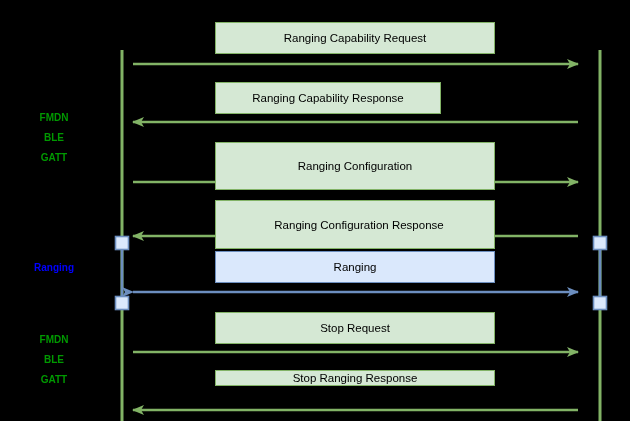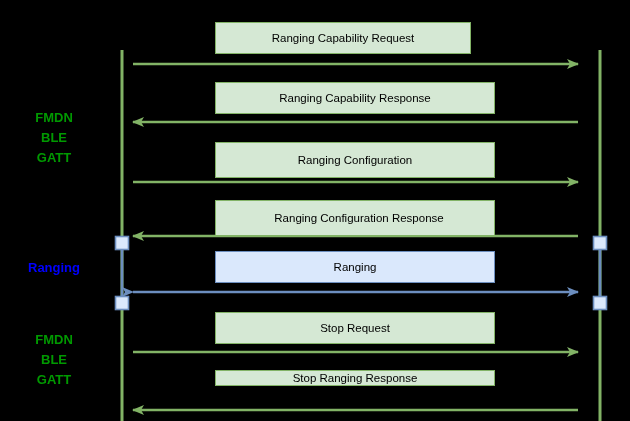--- a/index.html
+++ b/index.html
@@ -18,21 +18,21 @@
   svg.layer {
     position: absolute;
     left: 0;
     top: 0;
     width: 630px;
     height: 421px;
   }
   .phase-label {
     position: absolute;
     font-family: "Liberation Sans", sans-serif;
-    font-size: 13px;
+    font-size: 10px;
     font-weight: bold;
     line-height: 20px;
     text-align: center;
     white-space: pre;
   }
   .phase-green { color: #009900; }
   .phase-blue  { color: #0000ff; }
 
   .msg-box {
     position: absolute;
@@ -114,33 +114,33 @@
   <div class="phase-label phase-green" style="left:22px; top:108px; width:64px;">FMDN
 BLE
 GATT</div>
 
   <div class="phase-label phase-blue" style="left:22px; top:258px; width:64px;">Ranging</div>
 
   <div class="phase-label phase-green" style="left:22px; top:330px; width:64px;">FMDN
 BLE
 GATT</div>
 
-  <div class="msg-box msg-green" style="left:215px; top:22px; width:256px; height:32px;">
+  <div class="msg-box msg-green" style="left:215px; top:22px; width:280px; height:32px;">
     <span class="msg-label">Ranging Capability Request</span>
   </div>
 
-  <div class="msg-box msg-green" style="left:215px; top:82px; width:280px; height:32px;">
+  <div class="msg-box msg-green" style="left:215px; top:82px; width:226px; height:32px;">
     <span class="msg-label">Ranging Capability Response</span>
   </div>
 
-  <div class="msg-box msg-green" style="left:215px; top:142px; width:280px; height:36px;">
+  <div class="msg-box msg-green" style="left:215px; top:142px; width:280px; height:48px;">
     <span class="msg-label">Ranging Configuration</span>
   </div>
 
-  <div class="msg-box msg-green" style="left:215px; top:200px; width:280px; height:36px;padding-left:8px;">
+  <div class="msg-box msg-green" style="left:215px; top:200px; width:280px; height:49px;padding-left:8px;">
     <span class="msg-label">Ranging Configuration Response</span>
   </div>
 
   <div class="msg-box msg-blue" style="left:215px; top:251px; width:280px; height:32px;">
     <span class="msg-label">Ranging</span>
   </div>
 
   <div class="msg-box msg-green" style="left:215px; top:312px; width:280px; height:32px;">
     <span class="msg-label">Stop Request</span>
   </div>

